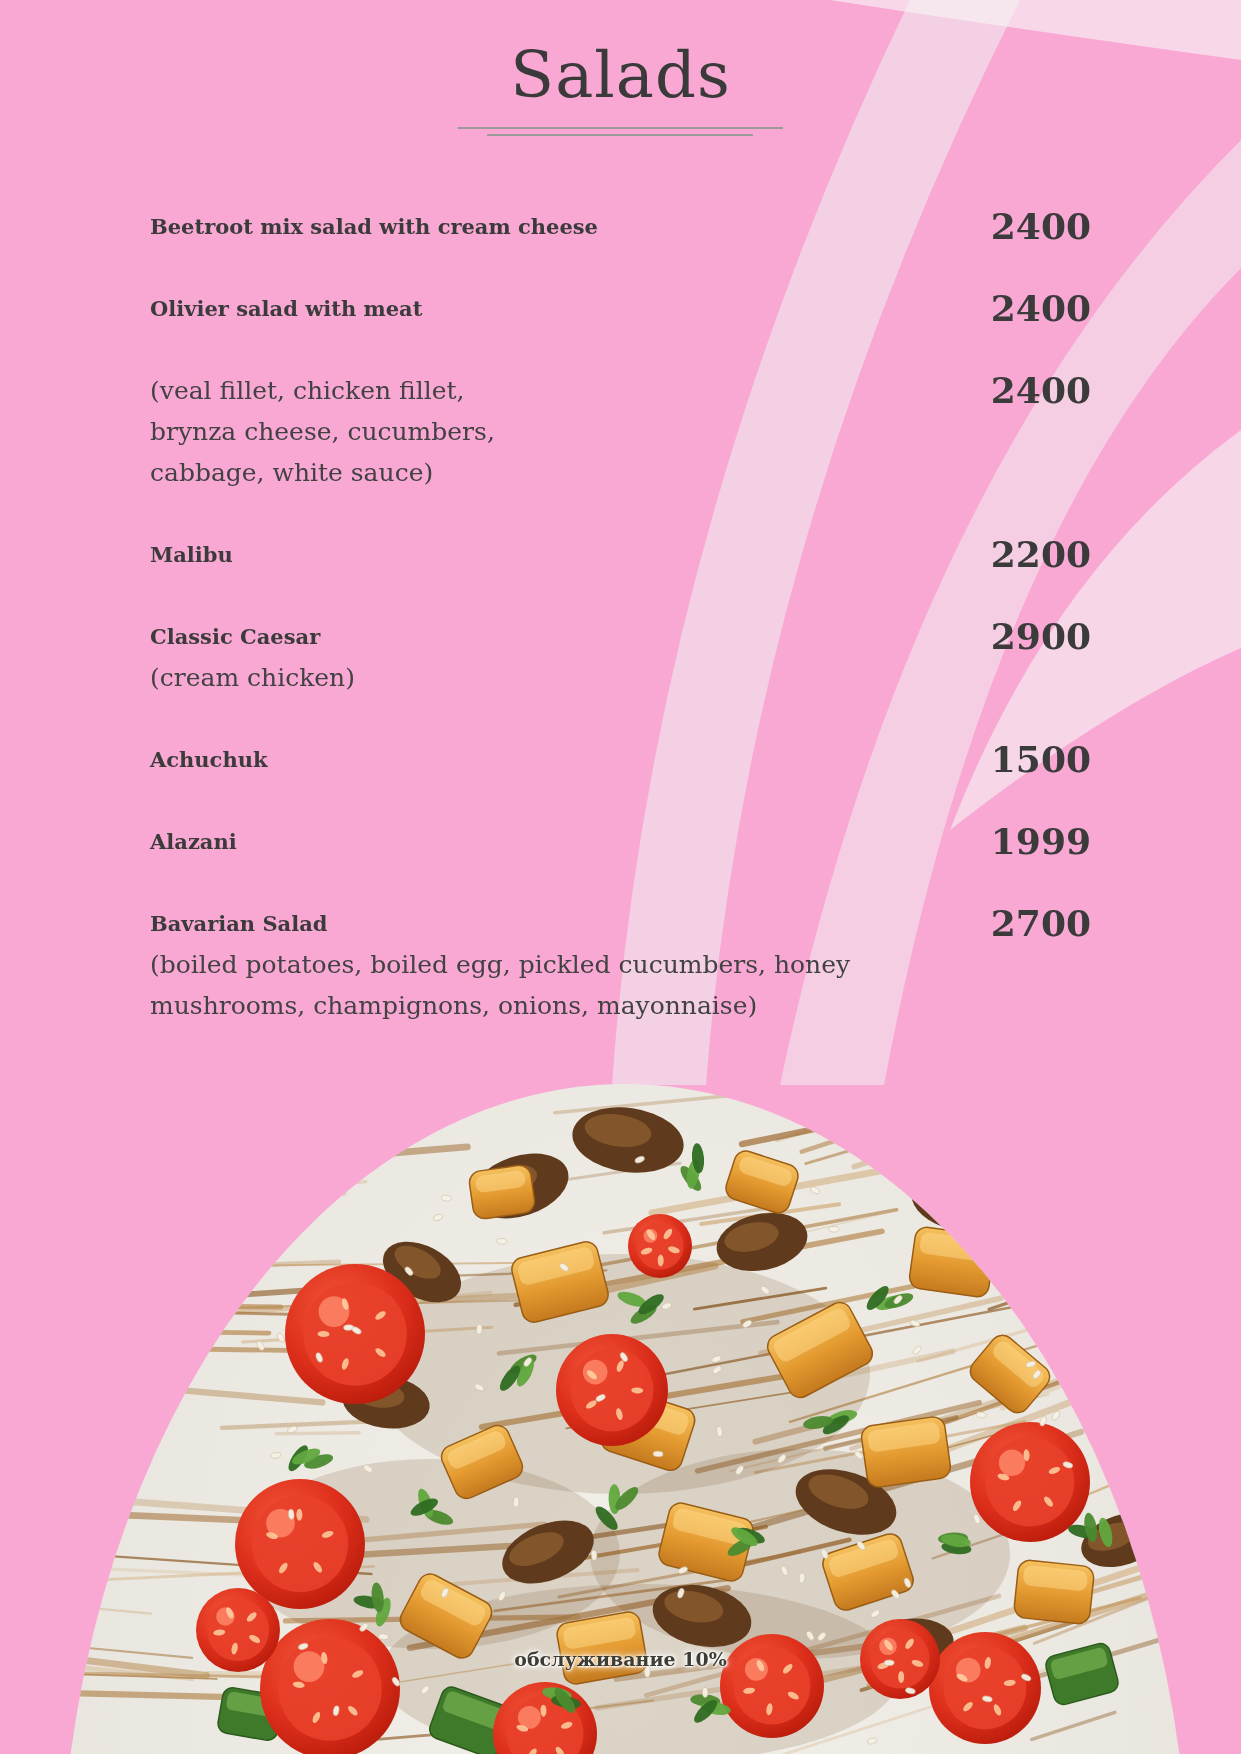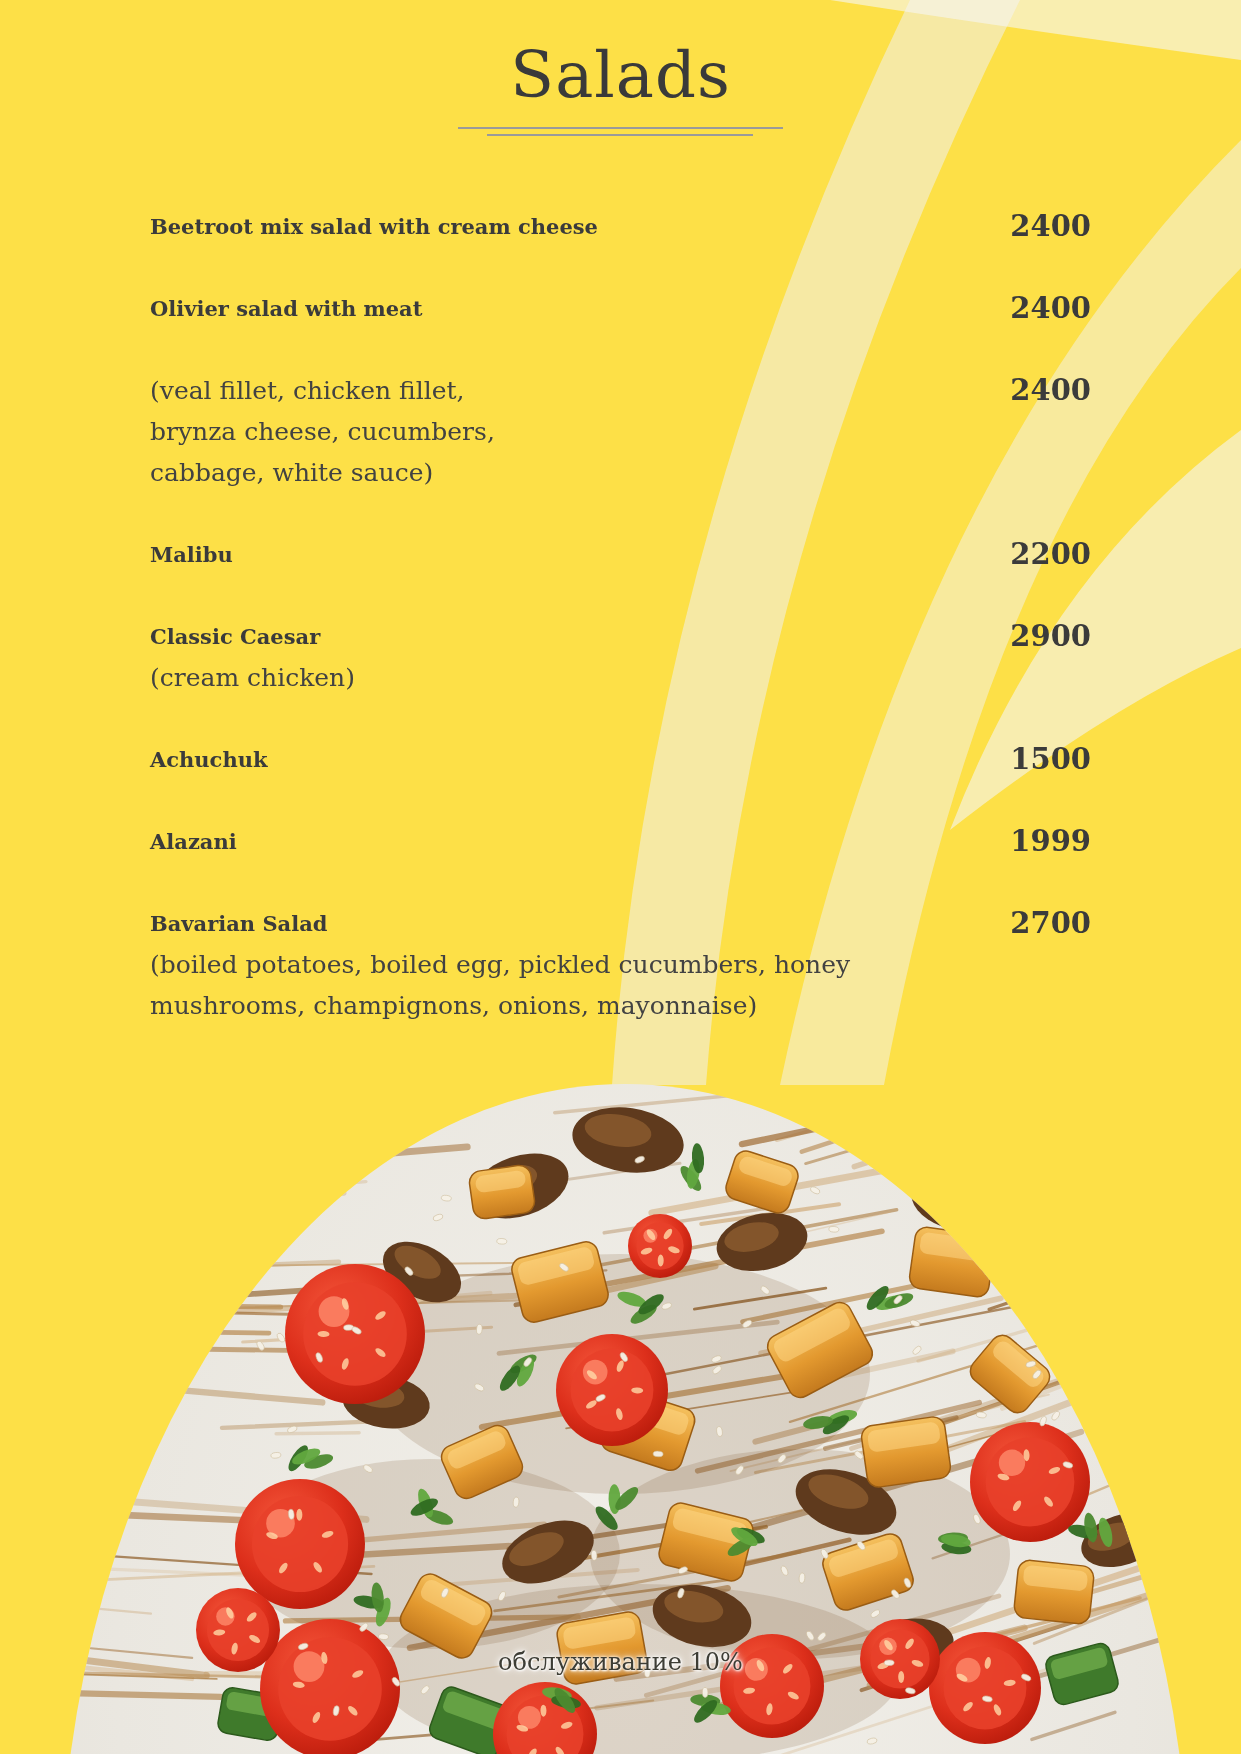--- a/index.html
+++ b/index.html
@@ -1,19 +1,19 @@
 <!DOCTYPE html>
 <html><head>
 <meta charset="utf-8">
 <style>
   html,body{margin:0;padding:0;}
   .page{
     position:relative;
     width:1241px;height:1754px;
-    background:#fde047;
+    background:#f9a8d4;
     overflow:hidden;
     font-family:"DejaVu Serif", serif;
     color:#3b3b3b;
   }
   .swoosh{position:absolute;left:0;top:0;z-index:0;}
   .title-wrap{
     position:absolute;left:0;top:42px;width:100%;
     text-align:center;z-index:2;
   }
   .title{
@@ -29,27 +29,27 @@
   .menu-row{margin-bottom:41px;display:flex;justify-content:space-between;align-items:flex-start;}
   .item-text{max-width:720px;}
   .item-name{
     font-weight:bold;font-size:21px;line-height:41px;color:#3b3b3b;
   }
   .item-desc{
     font-weight:400;font-size:25px;line-height:41px;color:#424242;
     white-space:pre-line;
   }
   .item-price{
-    font-weight:bold;font-size:29px;line-height:41px;color:#3b3b3b;
+    font-weight:bold;font-size:36px;line-height:41px;color:#3b3b3b;
     text-align:right;flex:0 0 auto;padding-left:20px;
   }
   .photo{position:absolute;left:0;top:1074px;width:1241px;height:680px;z-index:1;}
   .service-note{
     position:absolute;left:0;top:1648px;width:100%;text-align:center;z-index:3;
-    font-size:24px;font-weight:400;color:#3d3d35;
+    font-size:19px;font-weight:700;color:#3d3d35;
     text-shadow:0 0 3px #fff,0 0 6px #fff,0 0 10px rgba(255,255,255,.9),1px 1px 2px #fff;
   }
 </style>
 </head>
 <body>
 
 <div class="page">
 
   <svg class="swoosh" width="1241" height="1754" viewBox="0 0 1241 1754" aria-hidden="true">
     <path d="M 910 0 Q 650 540 612 1085 L 706 1085 Q 748 540 1020 0 Z" fill="#f1f1f1" opacity="0.55"></path>

